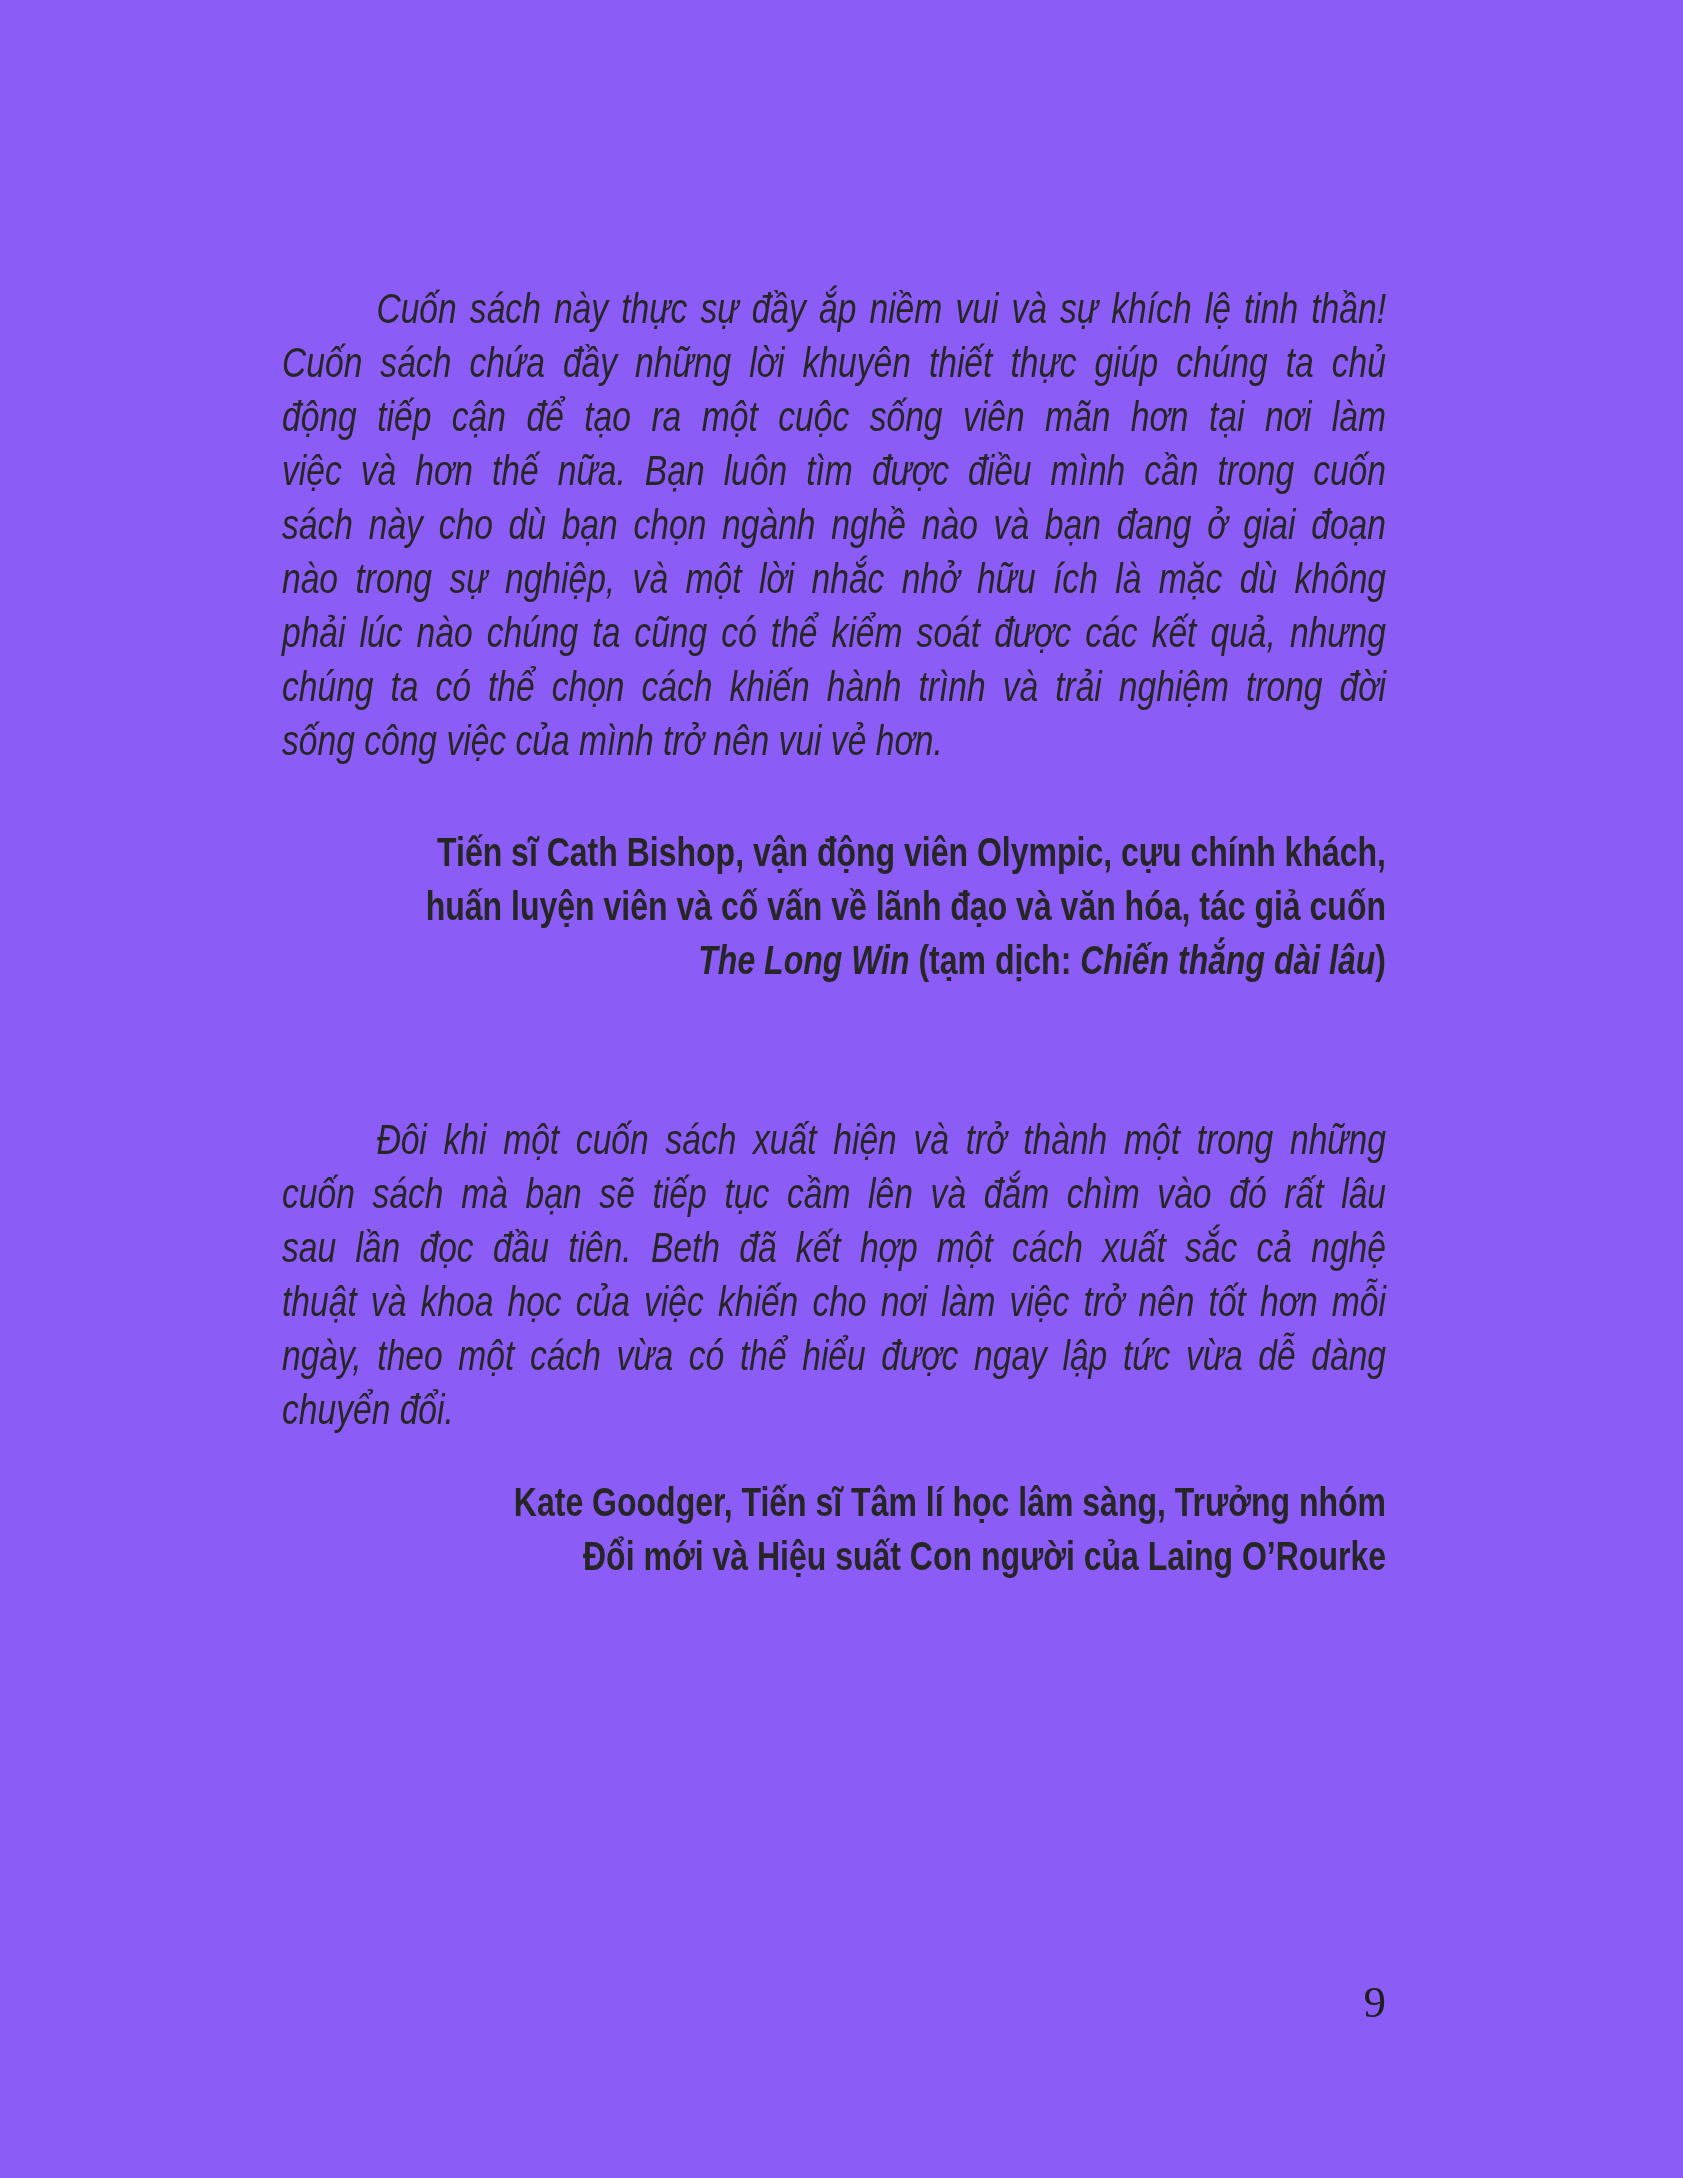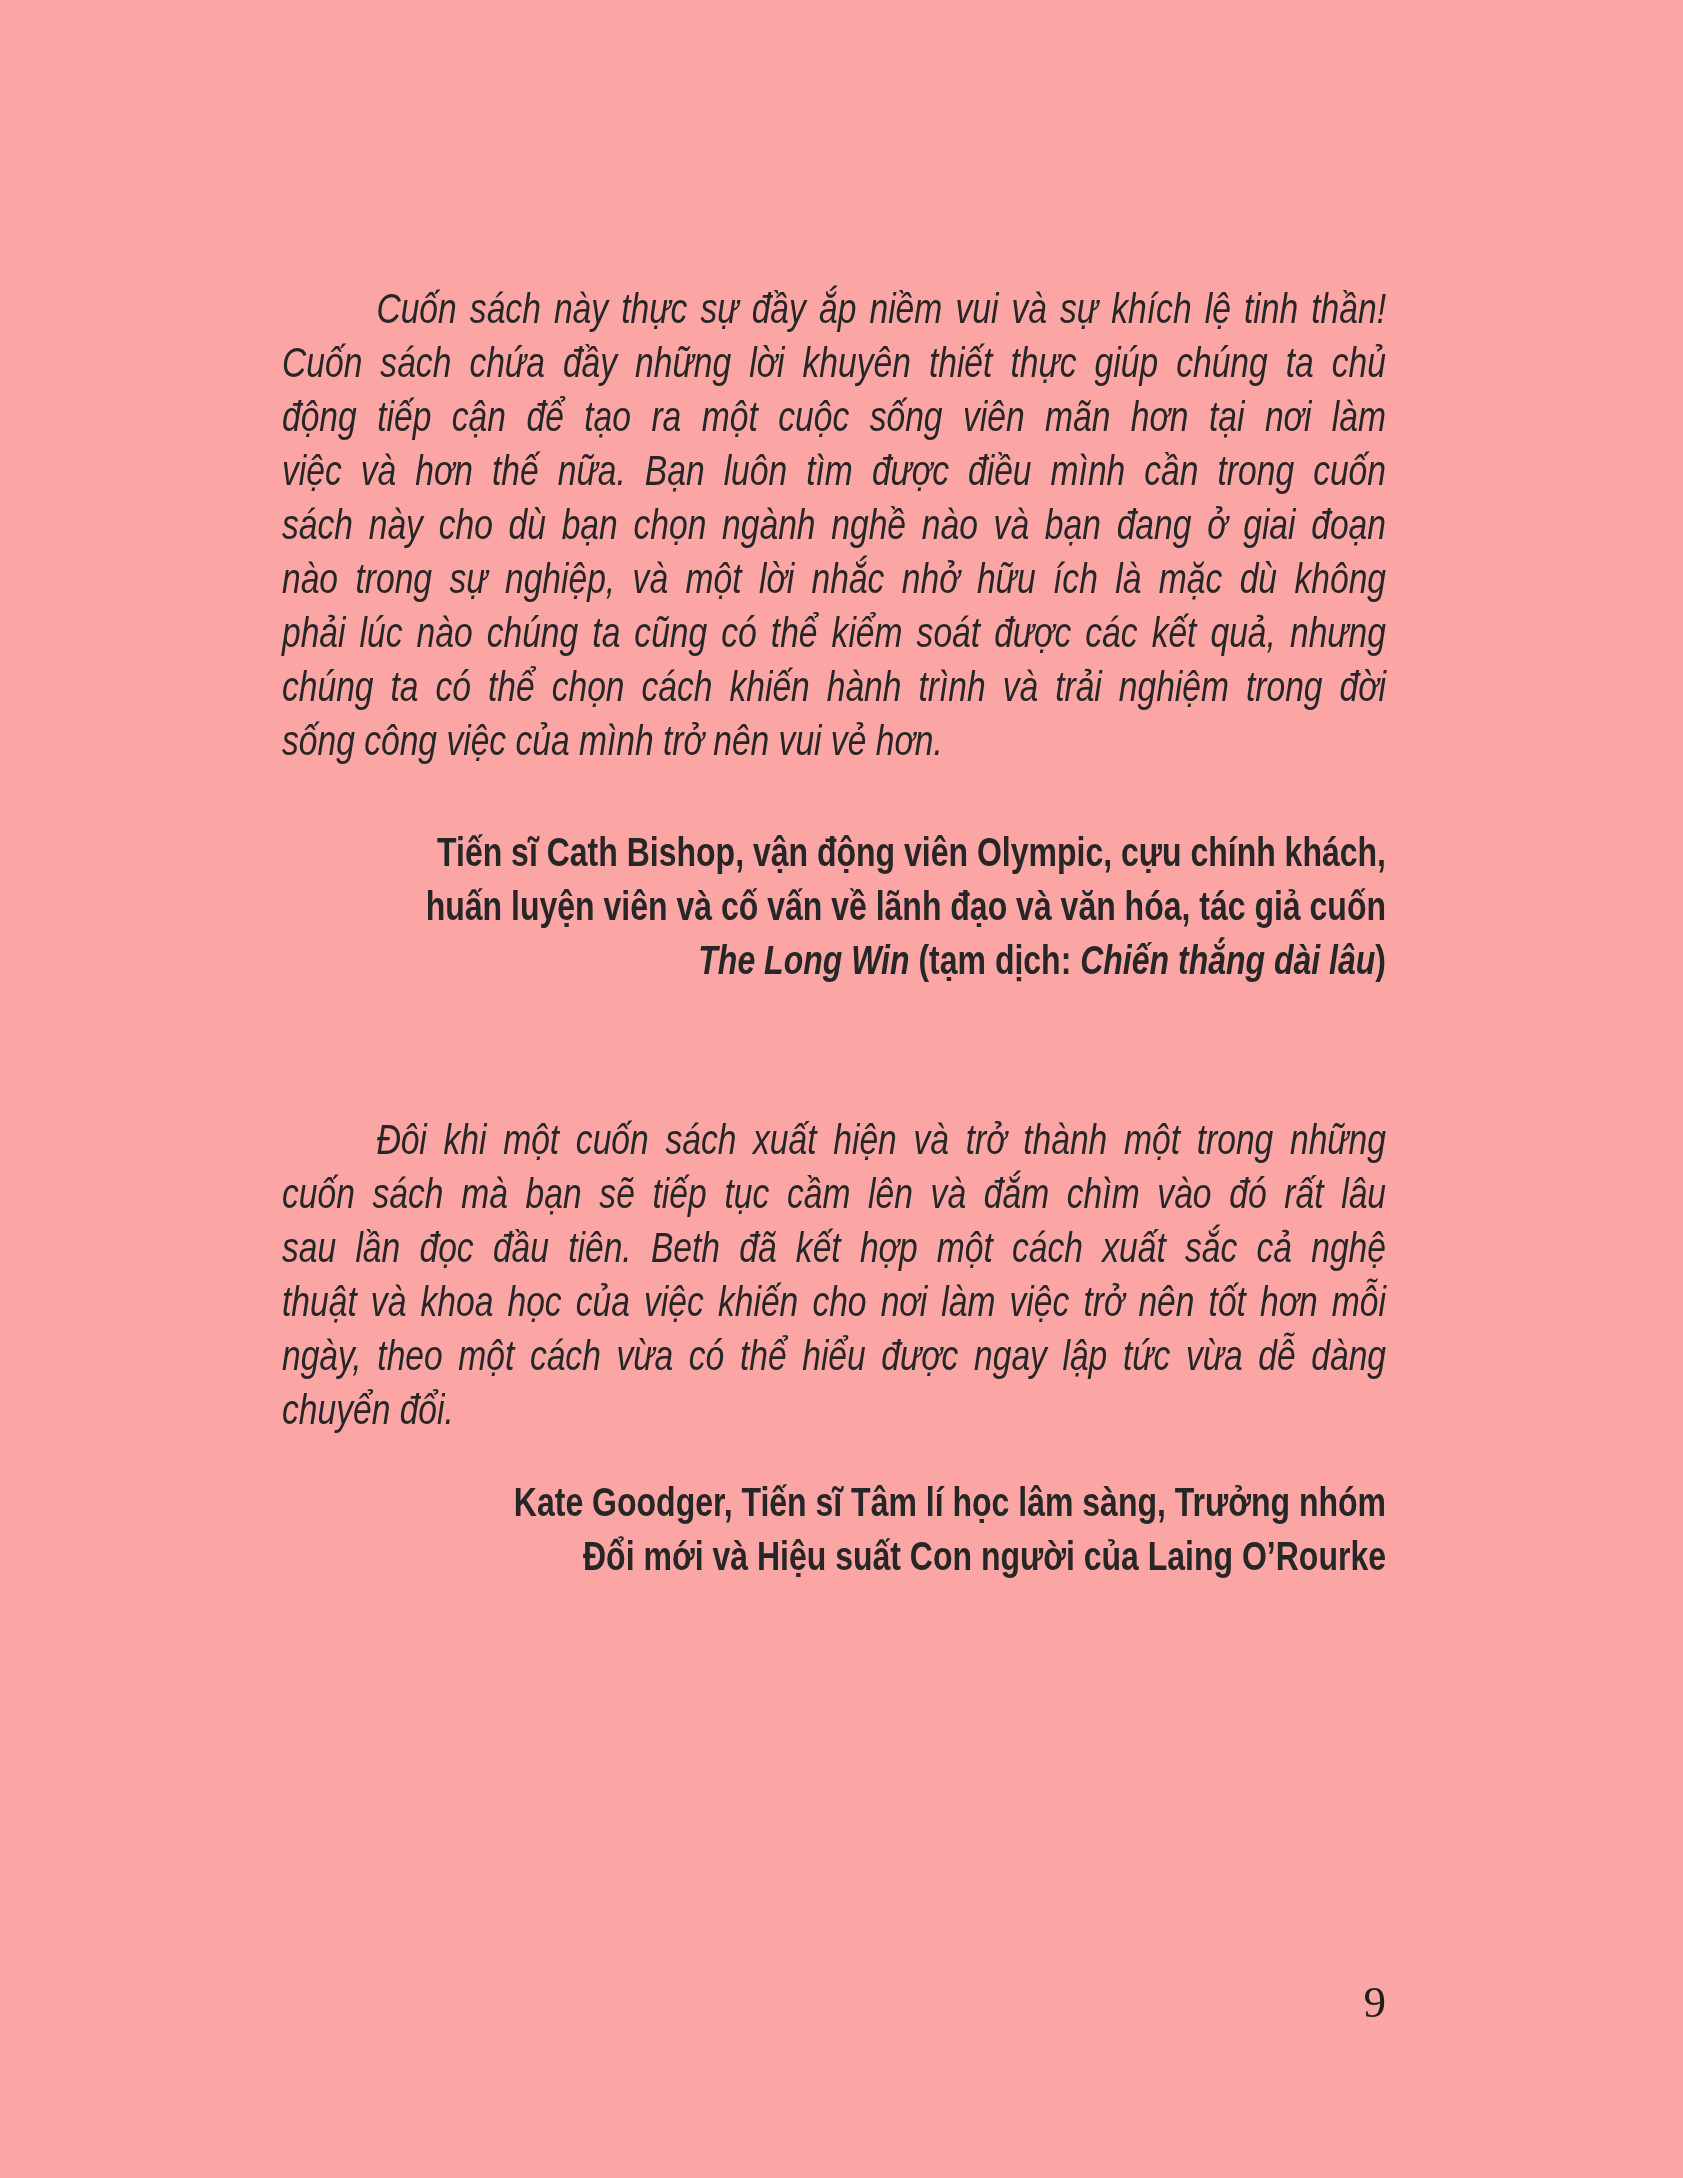--- a/index.html
+++ b/index.html
@@ -1,19 +1,19 @@
 <!DOCTYPE html>
 <html lang="vi"><head>
 <meta charset="utf-8">
 <style>
   html,body{margin:0;padding:0;background:#ffffff;}
   .sheet{
     position:relative;
     width:1683px;height:2178px;
-    background:#fca5a5;
+    background:#8b5cf6;
     color:#262626;
     font-family:"Liberation Sans","DejaVu Sans",sans-serif;
     overflow:hidden;
   }
   
   .content{
     position:absolute;left:282px;top:0;
     width:1380px;
     transform:scaleX(0.8);
     transform-origin:0 0;

